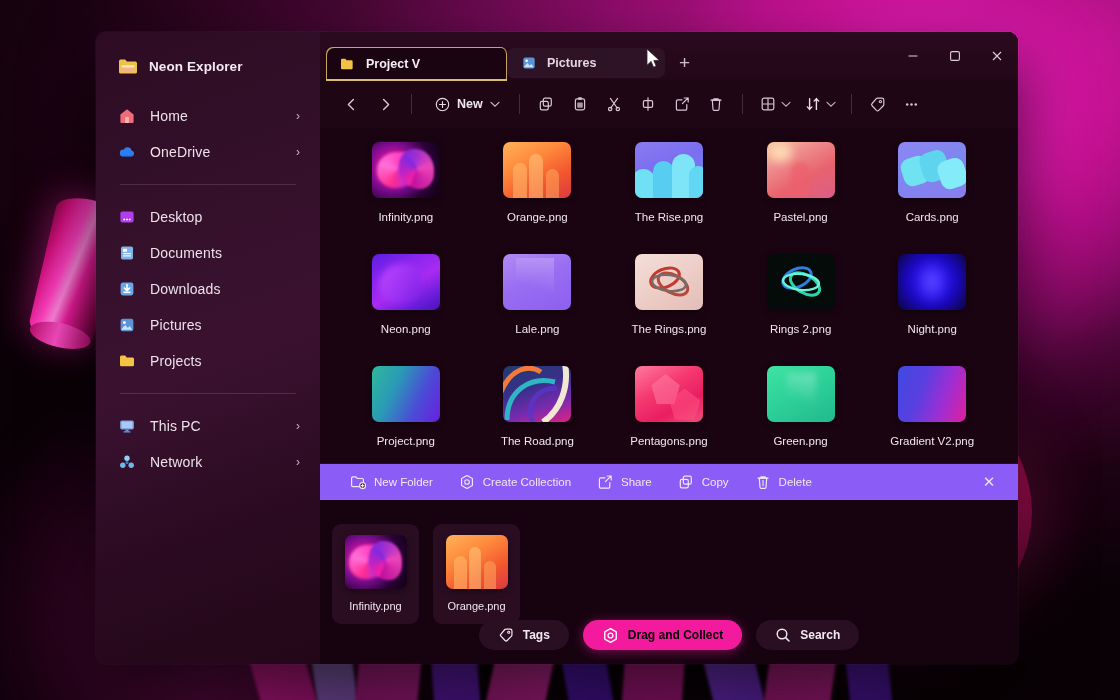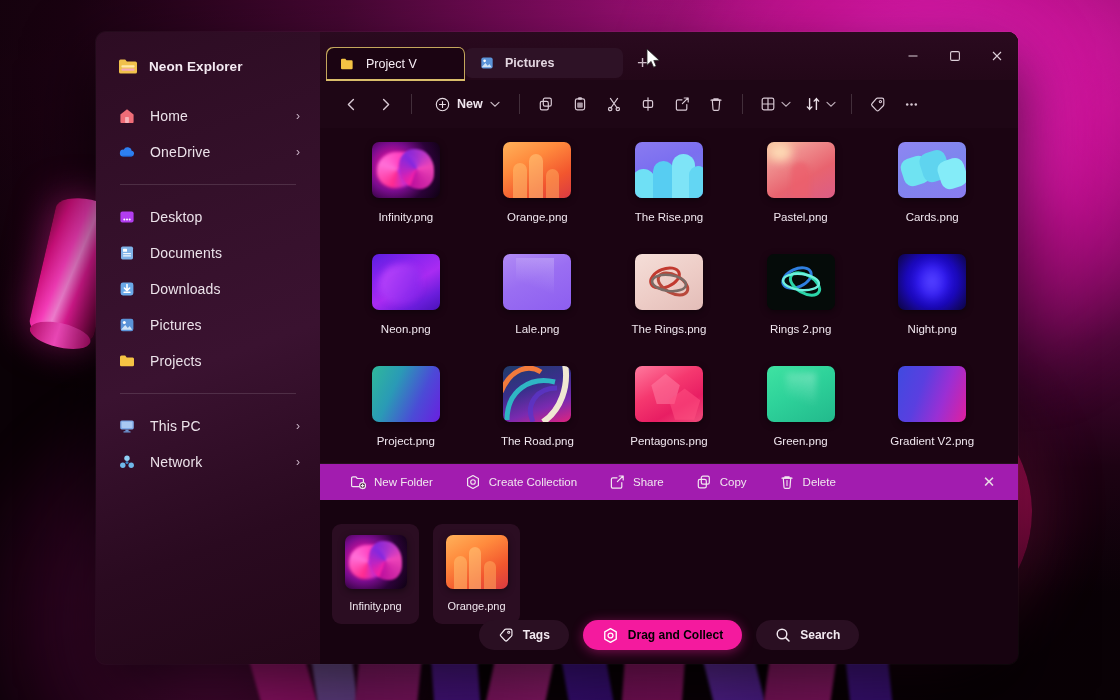--- a/index.html
+++ b/index.html
@@ -104,24 +104,24 @@
     height:48px; flex:0 0 48px; position:relative;
     display:flex; align-items:flex-end; gap:0; padding-left:6px;
     background:linear-gradient(180deg,#2a0a1f,#230718);
   }
   .tab{
     height:33px; display:flex; align-items:center; gap:10px;
     padding:0 18px 0 14px; border-radius:7px 7px 0 0; position:relative;
     font-size:12.5px; cursor:default;
   }
   .tab.active{
-    background:#1b0412; color:#f7eef5; font-weight:normal;
+    background:#1b0412; color:#f7eef5; font-weight:bold;
     box-shadow:inset 1px 1px 0 rgba(226,196,106,.85), inset -1px 0 0 rgba(226,196,106,.85), 0 1px 0 rgba(226,196,106,.9);
     border-radius:7px 7px 0 0;
-    width:139px;
+    width:181px;
   }
   .tab.active:after{
     content:""; position:absolute; left:0; right:0; bottom:-1px; height:2px; background:#d9bd6a;
   }
   .tab.inactive{
     background:#2e1226; color:#e3d6e0; font-weight:bold;
     border-radius:7px; height:30px; margin-bottom:2px; width:158px;
   }
   .tab-plus{
     color:#cdbcc8; font-size:19px; line-height:1; margin:0 0 8px 14px; cursor:default;
@@ -160,22 +160,22 @@
     box-shadow:0 2px 7px rgba(0,0,0,.45);
   }
   .cell .fname{
     margin-top:13px; font-size:11.5px; color:#f0e6ee; font-weight:500;
     white-space:nowrap;
   }
 
   
   #actionbar{
     position:absolute; left:0; right:0; top:432px; height:36px;
-    background:#a21caf;
-    display:flex; align-items:center; padding:0 16px 0 18px; gap:8px;
+    background:#8b5cf6;
+    display:flex; align-items:center; padding:0 16px 0 18px; gap:2px;
     box-shadow:0 -1px 0 rgba(255,255,255,.05);
   }
   .ab-item{ display:flex; align-items:center; gap:8px; height:26px; padding:0 12px; border-radius:5px; color:#f1e7ef; font-size:11.5px; font-weight:500; cursor:default; }
   .ab-close{ margin-left:auto; color:#e9dce6; font-size:15px; width:26px; height:26px; display:flex; align-items:center; justify-content:center; border-radius:5px; cursor:default; }
 
   
   #tray{
     position:absolute; left:0; right:0; top:468px; bottom:0;
     background:#170310;
   }

